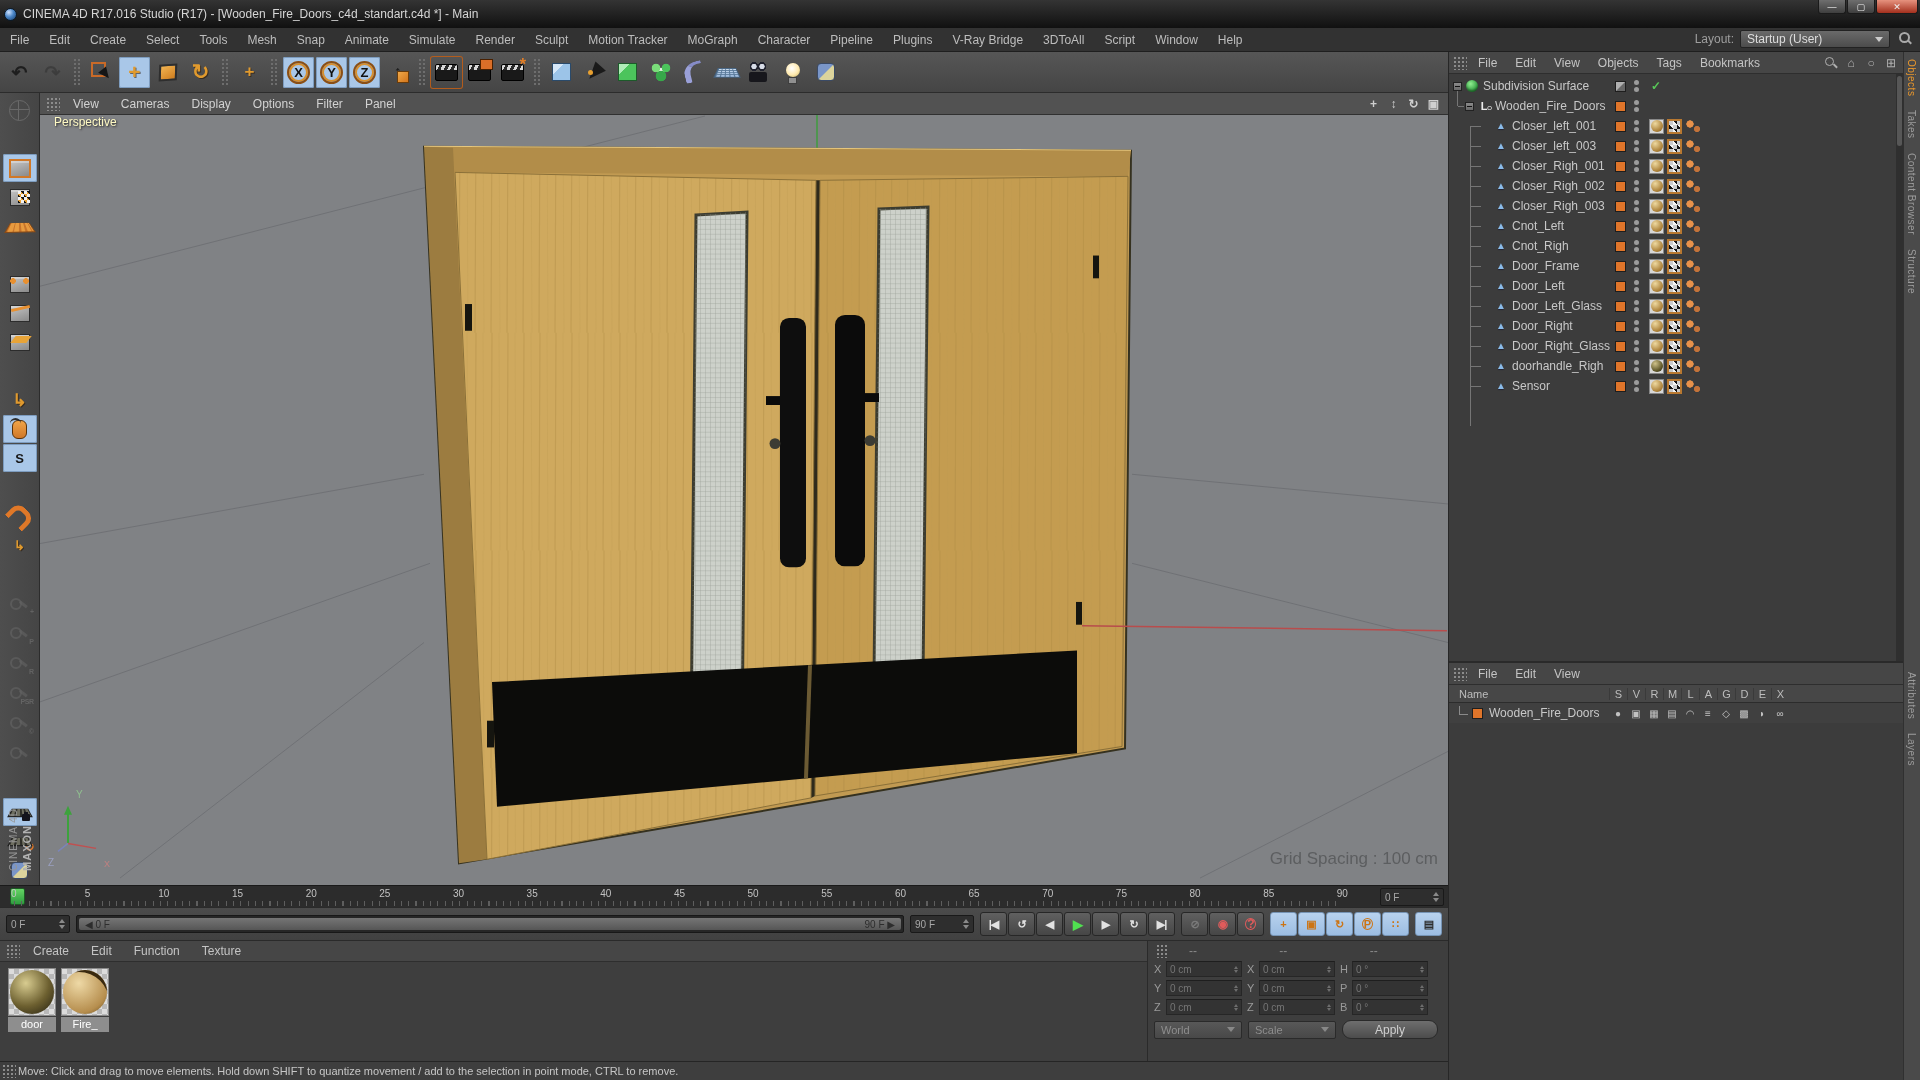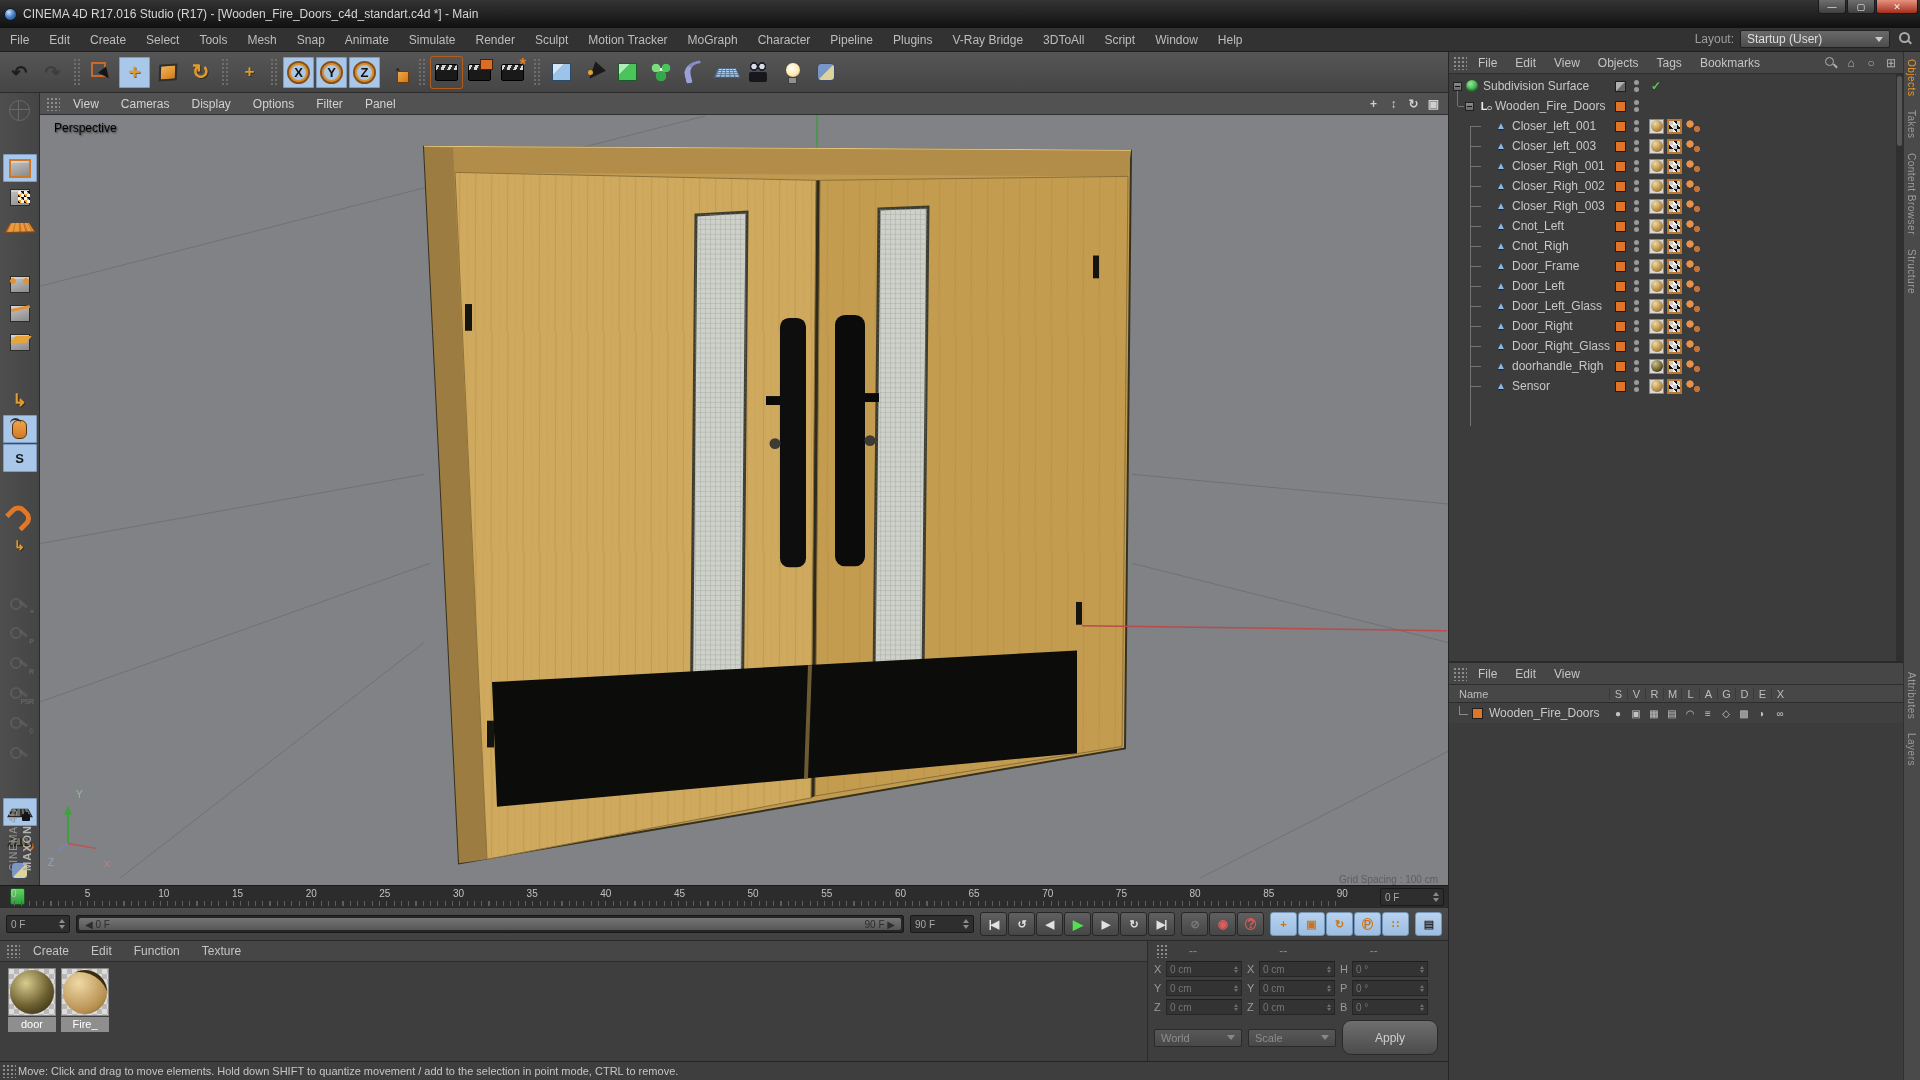--- a/index.html
+++ b/index.html
@@ -152,22 +152,22 @@
   .vpcol { flex:1; display:flex; flex-direction:column; min-width:0; }
   .vpmenu { height:22px; background:#525252; border-bottom:1px solid #303030; display:flex; align-items:center;
     color:#d2d2d2; padding-left:4px; }
   .vpmenu .mitem { padding:0 11px; }
   .handle { width:14px; height:14px; margin:0 2px;
     background-image:radial-gradient(#8c8c8c 1px, transparent 1.2px); background-size:4px 4px; }
   .vpnav { margin-left:auto; display:flex; gap:3px; padding-right:6px; }
   .vpnav span { width:17px; height:17px; display:flex; align-items:center; justify-content:center;
     color:#cfcfcf; font-size:12px; font-weight:bold; }
   .canvas { flex:1; position:relative; background:#808285; overflow:hidden; }
-  .vplabel { position:absolute; left:14px; top:6px; color:#000000; text-shadow:1px 1px 2px rgba(0,0,0,.7); }
-  .gridspacing { position:absolute; right:10px; bottom:0; color:#5c5e60; font-size:10px; }
+  .vplabel { position:absolute; left:14px; top:0; color:#fef9c3; text-shadow:1px 1px 2px rgba(0,0,0,.7); }
+  .gridspacing { position:absolute; right:10px; bottom:16px; color:#5c5e60; font-size:17px; }
   .doorsvg { position:absolute; inset:0; width:100%; height:100%; }
 
   
   .ruler { height:22px; background:#2c2c2c; border-top:1px solid #1a1a1a; display:flex; align-items:stretch; }
   .rtrack { flex:1; position:relative; margin:0 6px 0 8px; }
   .rminor { position:absolute; left:6px; right:34px; bottom:1px; height:5px;
     background:repeating-linear-gradient(90deg,#5e5e5e 0 1px,transparent 1px 7.3px); }
   .playhead { position:absolute; left:2px; top:2px; width:15px; height:17px; background:linear-gradient(#64d464,#2f9c3f);
     border:1px solid #1c5a24; border-radius:2px; }
   .ticks { position:absolute; left:6px; right:34px; top:2px; display:flex; justify-content:space-between; }
@@ -223,21 +223,21 @@
   .clabel { width:9px; color:#9a9a9a; font-size:11px; }
   .cinput { width:76px; height:16px; background:#333; border:1px solid #262626; border-top-color:#1e1e1e;
     display:flex; align-items:center; color:#757575; font-size:10px; padding:0 3px; }
   .cinput .arrows { margin-left:auto; display:flex; flex-direction:column; gap:1px; }
   .cinput .arr-up { border-width:2.5px; border-bottom-width:3.5px; border-bottom-color:#6e6e6e; }
   .cinput .arr-dn { border-width:2.5px; border-top-width:3.5px; border-top-color:#6e6e6e; }
   .coordfoot { display:flex; gap:6px; margin-top:5px; align-items:center; }
   .cselect { width:88px; height:18px; background:linear-gradient(#585858,#484848); border:1px solid #2a2a2a;
     border-radius:2px; color:#8e8e8e; display:flex; align-items:center; padding:0 6px; font-size:11px; }
   .cselect .arr { margin-left:auto; width:0; height:0; border:4px solid transparent; border-top:5px solid #888; margin-top:4px; }
-  .applybtn { width:96px; height:35px; border-radius:9px; background:linear-gradient(#6e6e6e,#4c4c4c);
+  .applybtn { width:96px; height:19px; border-radius:9px; background:linear-gradient(#6e6e6e,#4c4c4c);
     border:1px solid #2a2a2a; color:#cfcfcf; display:flex; align-items:center; justify-content:center; }
 
   
   .statusbar { height:19px; background:#3e3e3e; border-top:1px solid #252525; display:flex; align-items:center;
     color:#c6c6c6; font-size:11px; }
 
   
   .rightpanel { width:472px; background:#3e3e3e; border-left:1px solid #272727; display:flex; min-height:0; }
   .rpmain { flex:1; display:flex; flex-direction:column; min-width:0; }
   .ompanel { height:611px; display:flex; flex-direction:column; border-bottom:2px solid #2a2a2a; }

